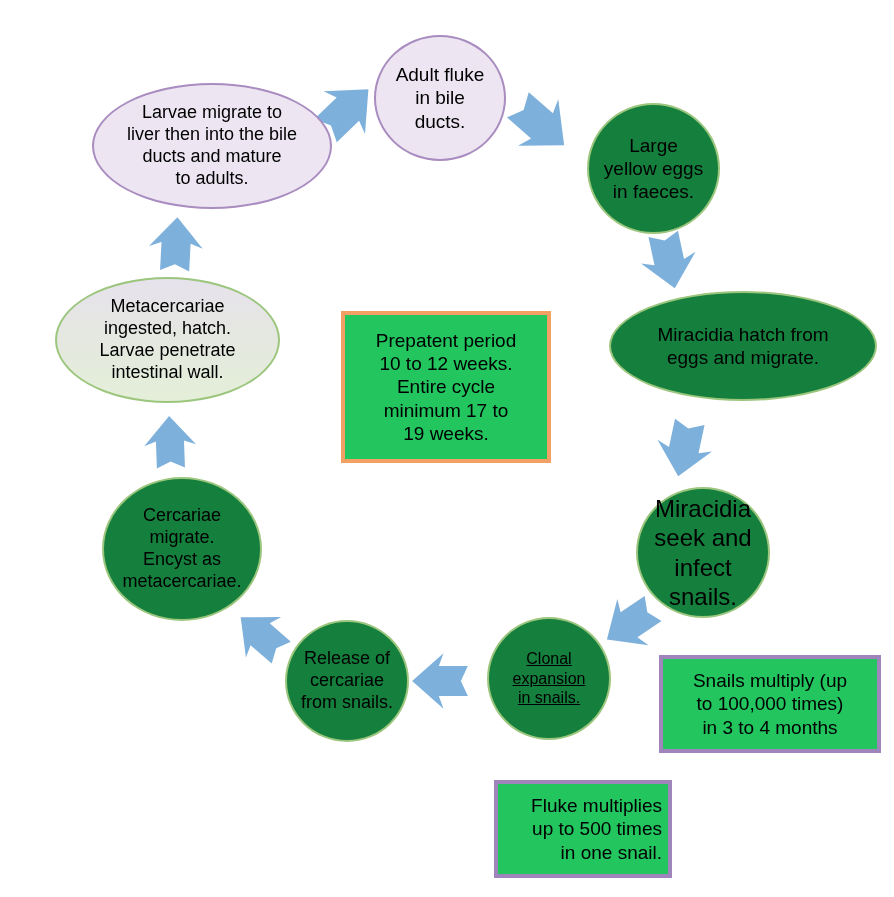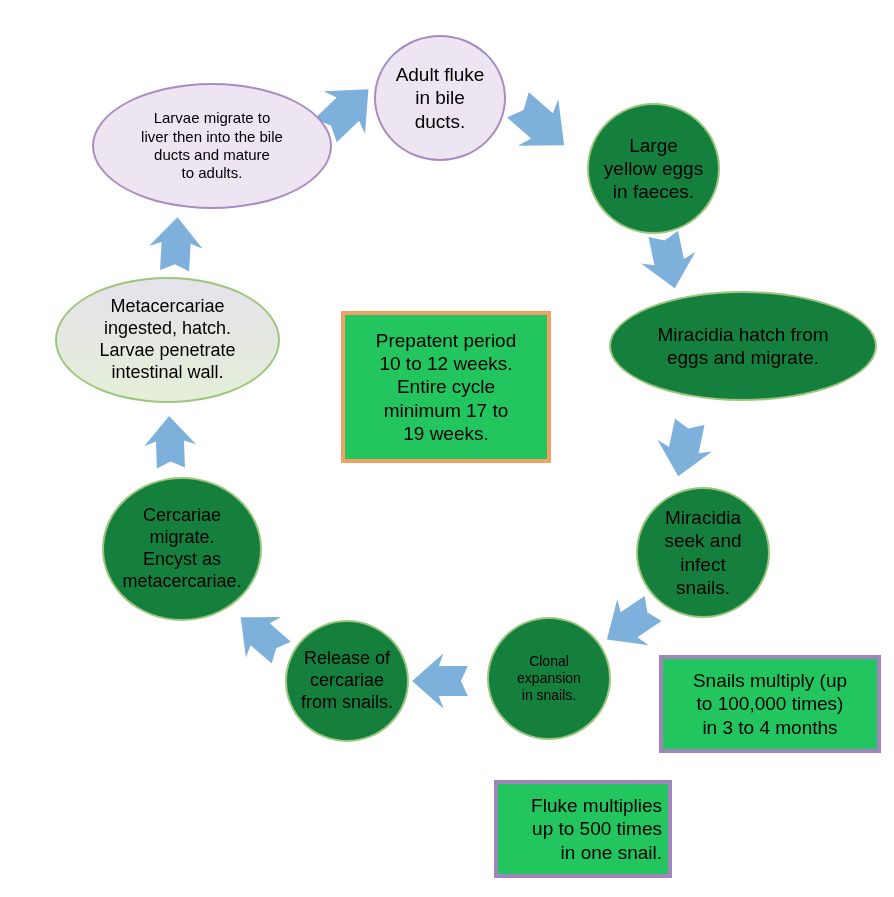--- a/index.html
+++ b/index.html
@@ -125,39 +125,39 @@
     </div>
   <div id="node-layer">
       <div class="node ellipse node-purple" style="left: 374px; top: 35px; width: 132px; height: 126px; font-size: 19px;"><span>Adult fluke
 in bile
 ducts.</span></div>
       <div class="node ellipse node-green" style="left: 587px; top: 103px; width: 133px; height: 131px; font-size: 19px;"><span>Large
 yellow eggs
 in faeces.</span></div>
       <div class="node ellipse node-green" style="left: 609px; top: 291px; width: 268px; height: 110px; font-size: 19px;"><span>Miracidia hatch from
 eggs and migrate.</span></div>
-      <div class="node ellipse node-green" style="left: 636px; top: 487px; width: 134px; height: 131px; font-size: 19px;"><span>Miracidia
+      <div class="node ellipse node-green" style="left: 636px; top: 487px; width: 134px; height: 131px; font-size: 24px;"><span>Miracidia
 seek and
 infect
 snails.</span></div>
-      <div class="node ellipse node-green" style="left: 487px; top: 617px; width: 124px; height: 123px; font-size: 14px;"><span>Clonal
+      <div class="node ellipse node-green" style="left: 487px; top: 617px; width: 124px; height: 123px; font-size: 16px; text-decoration: underline;"><span>Clonal
 expansion
 in snails.</span></div>
       <div class="node ellipse node-green" style="left: 285px; top: 620px; width: 124px; height: 122px; font-size: 18px; align-items: center;"><span>Release of
 cercariae
 from snails.</span></div>
       <div class="node ellipse node-green" style="left: 102px; top: 477px; width: 160px; height: 144px; font-size: 18px;"><span>Cercariae
 migrate.
 Encyst as
 metacercariae.</span></div>
       <div class="node ellipse node-mixed" style="left: 55px; top: 277px; width: 225px; height: 126px; font-size: 18px;"><span>Metacercariae
 ingested, hatch.
 Larvae penetrate
 intestinal wall.</span></div>
-      <div class="node ellipse node-purple" style="left: 92px; top: 83px; width: 240px; height: 126px; font-size: 15px;"><span>Larvae migrate to
+      <div class="node ellipse node-purple" style="left: 92px; top: 83px; width: 240px; height: 126px; font-size: 18px;"><span>Larvae migrate to
 liver then into the bile
 ducts and mature
 to adults.</span></div>
     </div>
   <div id="box-layer">
       <div class="node box box-orange" style="left: 341px; top: 311px; width: 210px; height: 152px; font-size: 19px;"><span>Prepatent period
 10 to 12 weeks.
 Entire cycle
 minimum 17 to
 19 weeks.</span></div>

